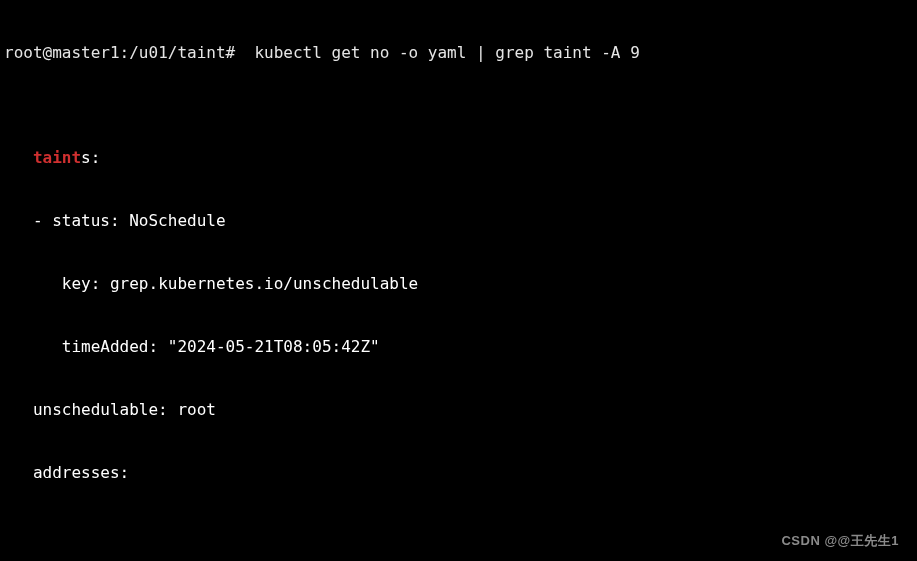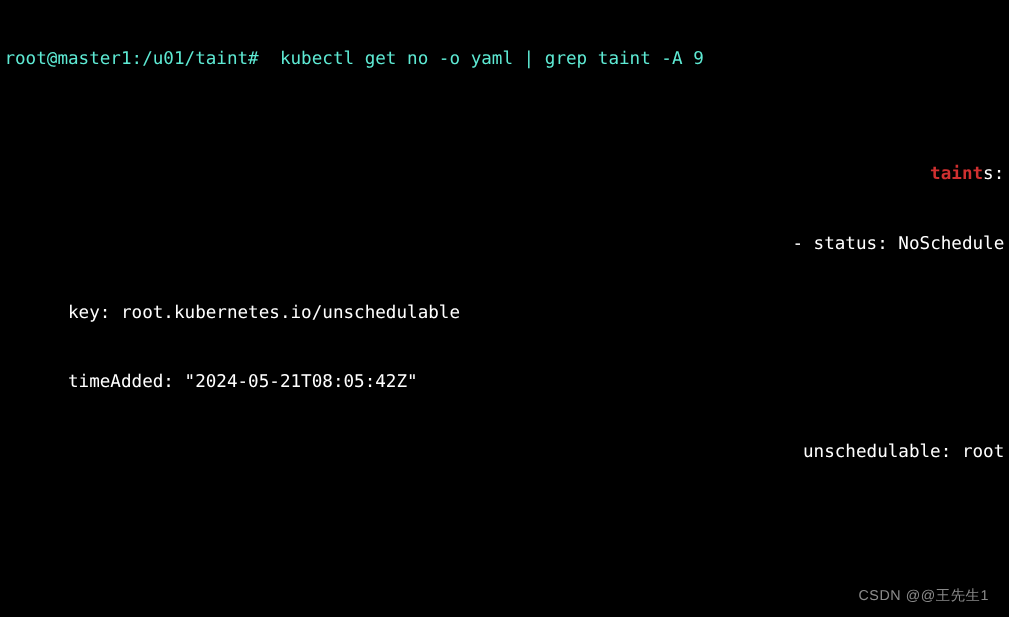--- a/index.html
+++ b/index.html
@@ -13,48 +13,50 @@
     font-size: 16px;
     line-height: 21px;
     overflow: hidden;
     position: relative;
   }
   .terminal {
     padding: 0 4px;
     white-space: pre;
     box-sizing: border-box;
   }
-  .prompt { color: #5eead4; }
+  .prompt { color: #e5e5e5; }
   .hl-match { color: #d03030; font-weight: bold; }   
   .hl-rest  { color: #fff; }                       
   .ln { display: block; }
-  .ind1 { padding-left: 3ch; text-align: right; }
+  .ind1 { padding-left: 3ch; }
   .ind3 { padding-left: 6ch; }
   .watermark {
     position: absolute;
     bottom: 10px;
     right: 18px;
     color: #8a8a8a;
     font-family: Arial, Helvetica, sans-serif;
     font-size: 13px;
     letter-spacing: .5px;
+    font-weight: bold;
   }
 </style>
 </head>
 <body>
 
 <div class="terminal">
   <span class="ln"><span class="prompt">root@master1</span><span class="prompt">:/u01/taint#</span>  <span class="prompt">kubectl get no -o yaml | grep taint -A 9</span></span>
 
   
   <span class="ln ind1"><span class="hl-match">taint</span><span class="hl-rest">s:</span></span>
   <span class="ln ind1">- status: NoSchedule</span>
-  <span class="ln ind3">key: root.kubernetes.io/unschedulable</span>
+  <span class="ln ind3">key: grep.kubernetes.io/unschedulable</span>
   <span class="ln ind3">timeAdded: "2024-05-21T08:05:42Z"</span>
   <span class="ln ind1">unschedulable: root</span>
+  <span class="ln ind1">addresses:</span>
   
   
 
   
   
   
   
   
   
   

